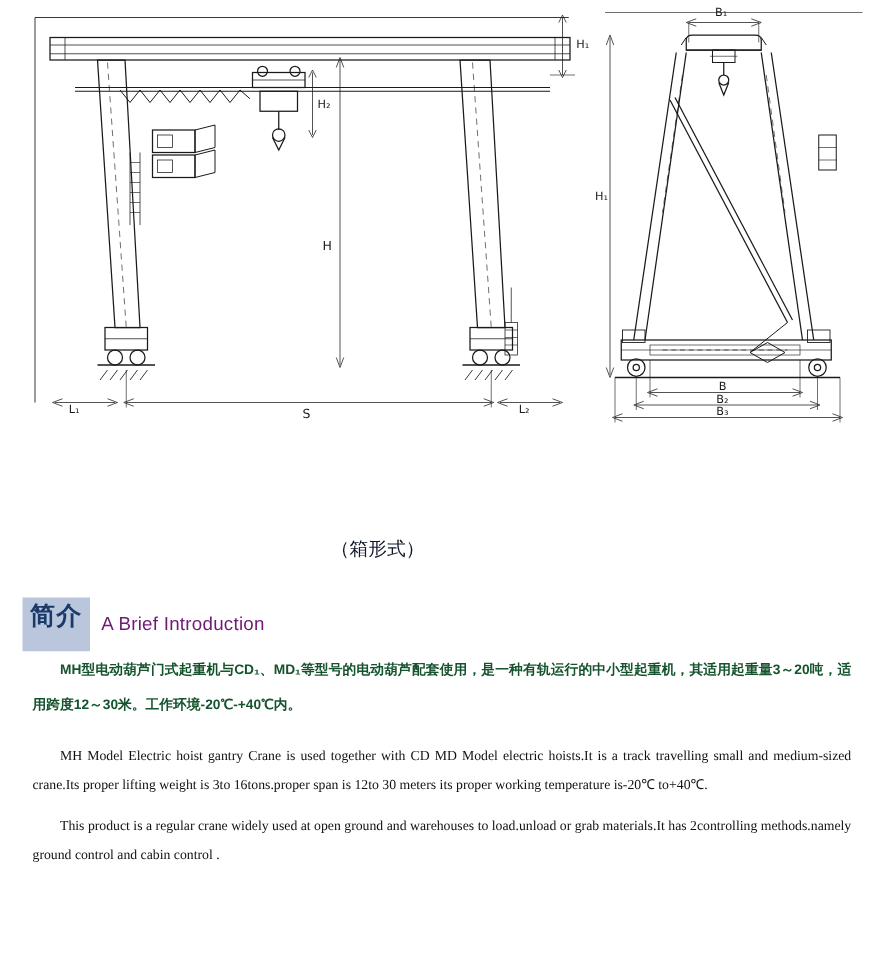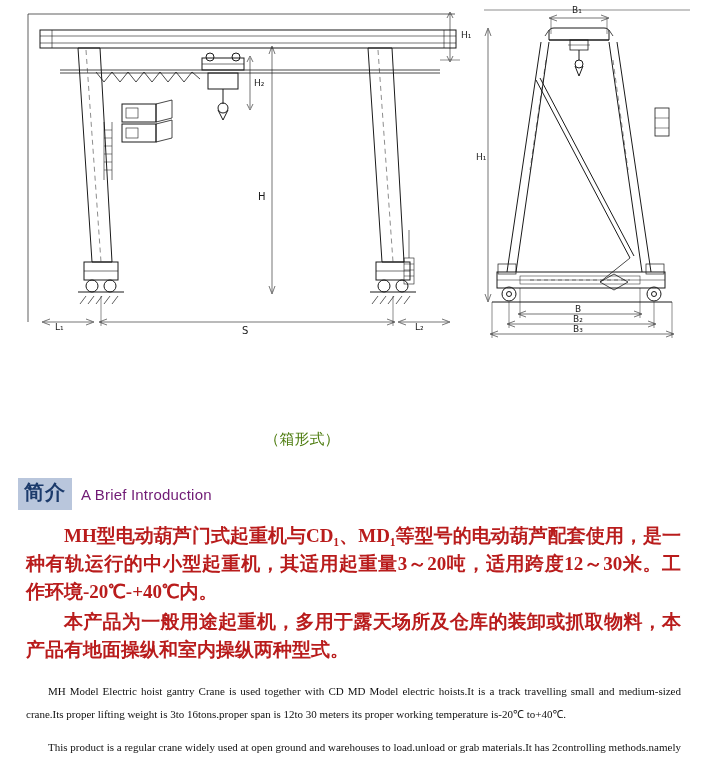--- a/index.html
+++ b/index.html
@@ -30,64 +30,64 @@
 
   
   #caption {
     position: absolute;
     top: 430px;
     left: 0;
     width: 604px;
     text-align: center;
     font-size: 15px;
     font-family: "DejaVu Sans", sans-serif;
-    color: #4d7c0f;
+    color: #0f172a;
   }
 
   
   #section-header {
     position: absolute;
     top: 478px;
     left: 18px;
     display: flex;
     align-items: center;
   }
   #section-header .cn-box {
     background: #b9c6dc;
     color: #1b3a6b;
     font-family: "DejaVu Sans", sans-serif;
     font-weight: bold;
     font-size: 20px;
     line-height: 26px;
-    padding: 1px 6px 5px 6px;
+    padding: 1px 6px 16px 6px;
     letter-spacing: 1px;
   }
   #section-header .en-label {
     margin-left: 9px;
     font-family: "Liberation Sans", sans-serif;
     font-size: 15px;
     color: #701a75;
     letter-spacing: .2px;
   }
 
   
   #body-text {
     position: absolute;
     top: 522px;
     left: 26px;
     width: 655px;
   }
   .p-cn {
-    font-family: Liberation Serif, serif;
-    font-size: 19px;
+    font-family: Liberation Sans, sans-serif;
+    font-size: 11px;
     line-height: 28px;
     text-indent: 2em;
     font-weight: bold;
     margin: 0 0 2px 0;
-    color: #b91c1c;
+    color: #14532d;
     text-align: justify;
   }
   .p-en {
     font-family: "Liberation Serif", serif;
     font-size: 11px;
     line-height: 23px;
     text-indent: 2em;
     margin: 0;
     color: #111;
     text-align: justify;
@@ -297,18 +297,17 @@
 
 <div id="caption">（箱形式）</div>
 
 <div id="section-header">
   <span class="cn-box">简介</span>
   <span class="en-label">A Brief Introduction</span>
 </div>
 
 <div id="body-text">
   <p class="p-cn">MH型电动葫芦门式起重机与CD₁、MD₁等型号的电动葫芦配套使用，是一种有轨运行的中小型起重机，其适用起重量3～20吨，适用跨度12～30米。工作环境-20℃-+40℃内。</p>
-  <p class="p-cn">本产品为一般用途起重机，多用于露天场所及仓库的装卸或抓取物料，本产品有地面操纵和室内操纵两种型式。</p>
   <div class="spacer-en"></div>
   <p class="p-en">MH Model Electric hoist gantry Crane is used together with CD MD Model electric hoists.It is a track travelling small and medium-sized crane.Its proper lifting weight is 3to 16tons.proper span  is 12to 30 meters its proper working temperature is-20℃ to+40℃.</p>
   <div class="gap-small"></div>
   <p class="p-en">This product is a regular crane widely used at open ground and warehouses to load.unload or grab materials.It has 2controlling methods.namely ground control and cabin control .</p>
 </div>
 
 </body></html>

